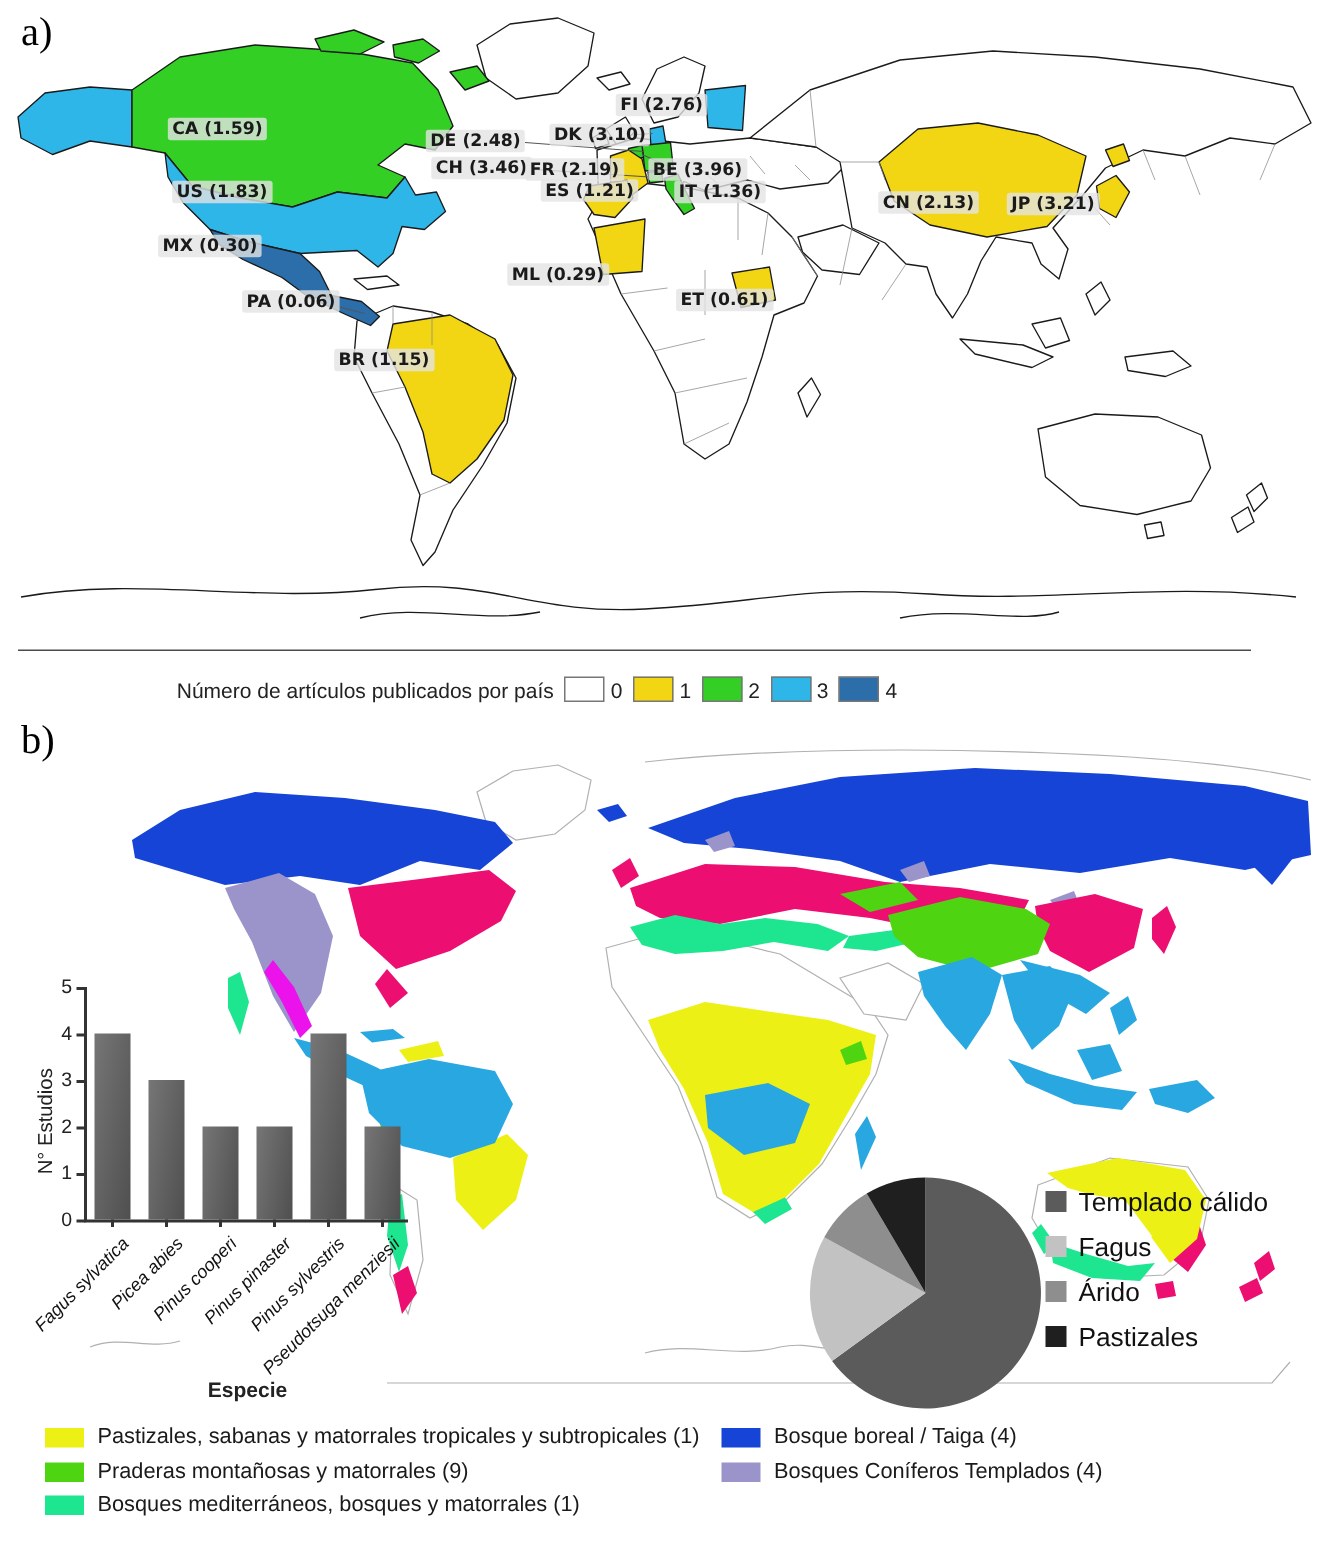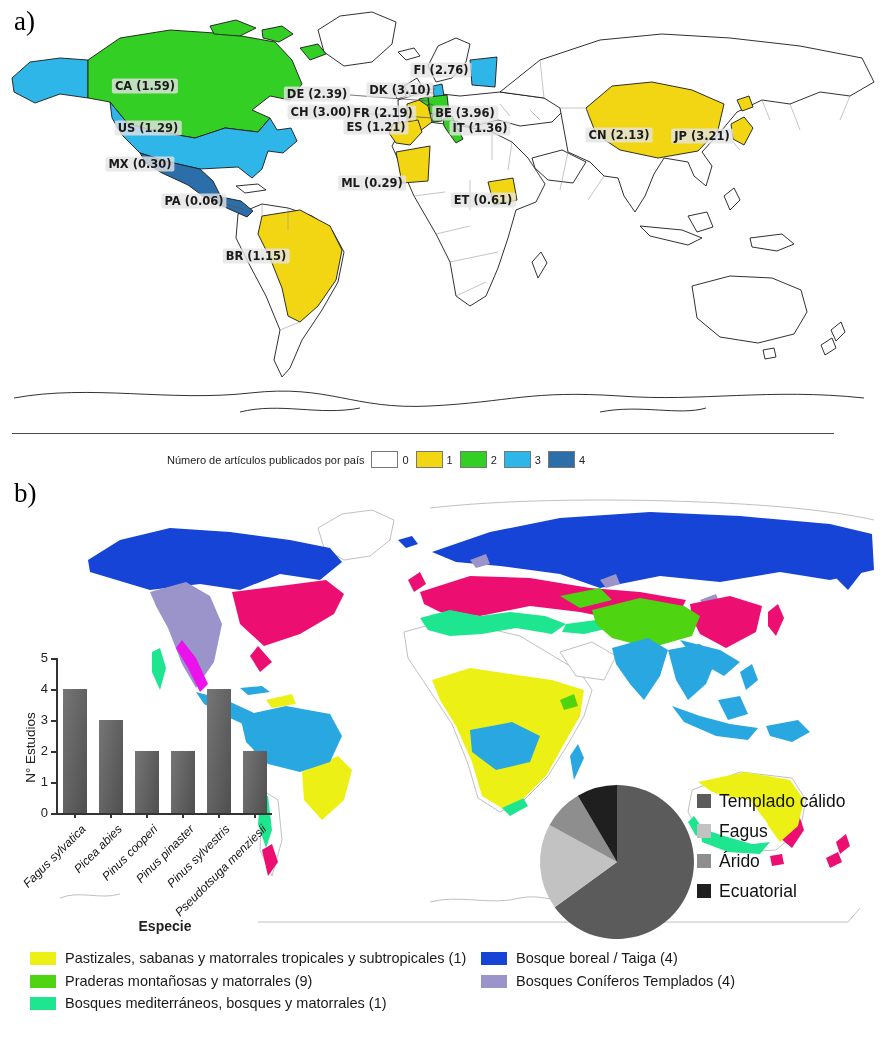--- a/index.html
+++ b/index.html
@@ -5,21 +5,21 @@
   html,body{margin:0;padding:0;background:#fff;}
   .page{position:relative;width:884px;height:1041px;background:#fff;overflow:hidden;
         font-family:"Liberation Sans",sans-serif;color:#111;}
   .panel-letter{position:absolute;font-family:"Liberation Serif",serif;font-size:27px;color:#000;}
   #figure-svg{position:absolute;left:0;top:0;}
   .map-label{position:absolute;transform:translate(-50%,-50%);white-space:nowrap;
              font-family:"DejaVu Sans",sans-serif;font-weight:700;font-size:11.5px;color:#1a1a1a;
              background:rgba(228,228,228,.8);padding:0 3px;border-radius:2px;line-height:15px;}
   .divider{position:absolute;left:12px;top:433px;width:822px;border-top:1.6px solid #4a4a4a;}
   .legend-a{position:absolute;left:0;top:451px;width:716px;display:flex;justify-content:center;
-            align-items:center;gap:7px;font-size:11px;color:#222;margin-left:18px;}
+            align-items:center;gap:7px;font-size:14px;color:#222;}
   .legend-a .sw{width:25px;height:15px;border:1px solid #777;display:inline-block;}
   .legend-a .cl{display:flex;align-items:center;gap:4px;}
   .bleg{position:absolute;top:950px;font-size:14.5px;color:#1a1a1a;}
   .bleg .row{display:flex;align-items:flex-start;gap:9px;height:17px;margin-bottom:5.5px;}
   .bleg .sw{width:26px;height:13px;margin-top:2px;flex:none;}
   .pie-legend{position:absolute;left:697px;top:792px;font-size:17.5px;color:#111;}
   .pie-legend .row{display:flex;align-items:center;gap:8px;margin-bottom:12px;height:18px;}
   .pie-legend .sw{width:14px;height:14px;flex:none;}
   .barchart{position:absolute;left:10px;top:640px;width:290px;height:310px;}
   .barchart .axis{position:absolute;background:#333;}
@@ -159,30 +159,30 @@
     <g id="pie-group">
         <path d="M617,862 L617.0,785.0 A77,77 0 1 1 554.7,907.3 Z" fill="#5B5B5B"></path>
         <path d="M617,862 L554.7,907.3 A77,77 0 0 1 549.5,824.9 Z" fill="#C2C2C2"></path>
         <path d="M617,862 L549.5,824.9 A77,77 0 0 1 577.8,795.7 Z" fill="#8E8E8E"></path>
         <path d="M617,862 L577.8,795.7 A77,77 0 0 1 617.0,785.0 Z" fill="#1F1F1F"></path>
       </g>
   </svg>
 
   <div>
     <span class="map-label" style="left:145px;top:86px">CA (1.59)</span>
-    <span class="map-label" style="left:148px;top:128px">US (1.29)</span>
+    <span class="map-label" style="left:148px;top:128px">US (1.83)</span>
     <span class="map-label" style="left:140px;top:164px">MX (0.30)</span>
     <span class="map-label" style="left:194px;top:201px">PA (0.06)</span>
-    <span class="map-label" style="left:256px;top:256px">BR (1.15)</span>
-    <span class="map-label" style="left:317px;top:94px">DE (2.39)</span>
-    <span class="map-label" style="left:321px;top:112px">CH (3.00)</span>
+    <span class="map-label" style="left:256px;top:240px">BR (1.15)</span>
+    <span class="map-label" style="left:317px;top:94px">DE (2.48)</span>
+    <span class="map-label" style="left:321px;top:112px">CH (3.46)</span>
     <span class="map-label" style="left:400px;top:90px">DK (3.10)</span>
     <span class="map-label" style="left:441px;top:70px">FI (2.76)</span>
     <span class="map-label" style="left:383px;top:113px">FR (2.19)</span>
-    <span class="map-label" style="left:376px;top:127px">ES (1.21)</span>
+    <span class="map-label" style="left:393px;top:127px">ES (1.21)</span>
     <span class="map-label" style="left:465px;top:113px">BE (3.96)</span>
     <span class="map-label" style="left:480px;top:128px">IT (1.36)</span>
     <span class="map-label" style="left:372px;top:183px">ML (0.29)</span>
     <span class="map-label" style="left:483px;top:200px">ET (0.61)</span>
     <span class="map-label" style="left:619px;top:135px">CN (2.13)</span>
     <span class="map-label" style="left:702px;top:136px">JP (3.21)</span>
   </div>
 
   <div class="divider"></div>
   <div class="legend-a">
@@ -256,21 +256,21 @@
       <div class="row">
         <span class="sw" style="background: rgb(194, 194, 194);"></span>
         <span>Fagus</span>
       </div>
       <div class="row">
         <span class="sw" style="background: rgb(142, 142, 142);"></span>
         <span>Árido</span>
       </div>
       <div class="row">
         <span class="sw" style="background: rgb(31, 31, 31);"></span>
-        <span>Ecuatorial</span>
+        <span>Pastizales</span>
       </div>
     </div>
 
   <div class="bleg" style="left:30px;width:448px;" id="bleg-left">
       <div class="row">
         <span class="sw" style="background: rgb(237, 240, 20);"></span>
         <span>Pastizales, sabanas y matorrales tropicales y subtropicales (1)</span>
       </div>
       <div class="row">
         <span class="sw" style="background: rgb(79, 212, 17);"></span>

